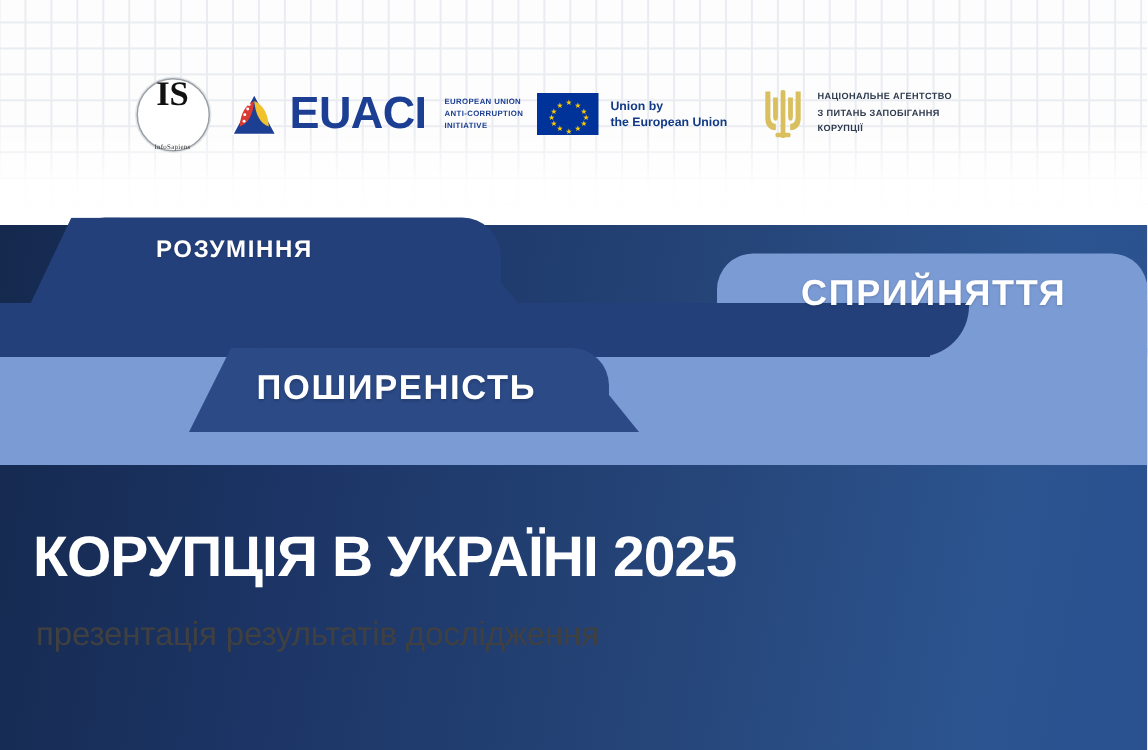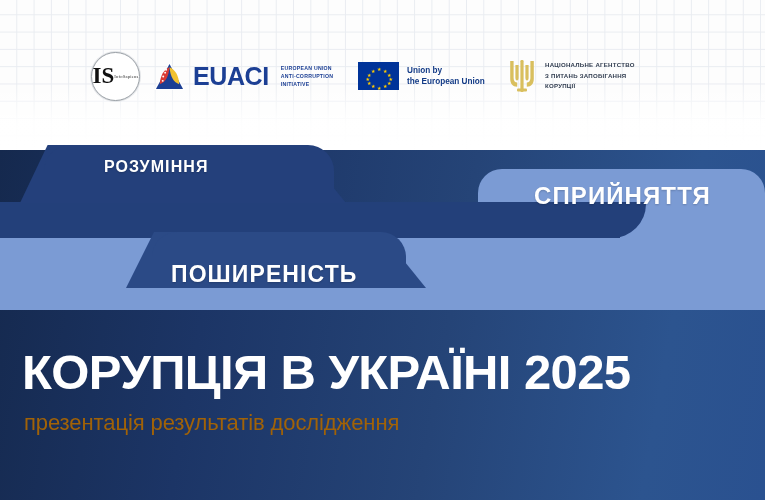--- a/index.html
+++ b/index.html
@@ -33,38 +33,38 @@
     position:absolute;left:0;top:48px;width:765px;height:56px;
     display:flex;align-items:center;justify-content:center;gap:0px;
   }
   .logo{display:flex;align-items:center;}
 
   
   .logo-is{width:76px;justify-content:center;}
   .is-circle{
     width:47px;height:47px;border-radius:50%;
     border:1.5px solid #9aa0a6;
-    display:flex;align-items:center;justify-content:flex-end;
+    display:flex;flex-direction:column;align-items:center;justify-content:space-between;
     box-shadow:0 0 0 1px #e3e5e8;
     background:#fff;
   }
   .is-mark{
     font-family:"Liberation Serif", serif;font-weight:700;
     font-size:23px;line-height:20px;color:#111;letter-spacing:0px;
   }
   .is-sub{
     font-family:"Liberation Serif", serif;font-size:4.6px;color:#333;
     letter-spacing:.2px;margin-top:1px;
   }
 
   
   .logo-euaci{width:205px;gap:7px;}
   .euaci-mark{width:33px;height:31px;flex:none;}
   .euaci-word{
-    font-weight:700;font-size:25px;letter-spacing:-0.4px;color:#1c3f94;
+    font-weight:700;font-size:30px;letter-spacing:-0.4px;color:#1c3f94;
     line-height:1;
   }
   .euaci-tag{
     font-size:5.2px;font-weight:700;color:#1c3f94;line-height:1.55;
     letter-spacing:.25px;margin-left:5px;
   }
 
   
   .logo-eu{width:150px;gap:8px;}
   .eu-flag{width:41px;height:28px;background:#003399;flex:none;position:relative;}
@@ -147,31 +147,31 @@
     position:absolute;left:0;top:232px;width:160px;height:28px;background:#6c8ecb;
   }
 
   .tab-label{
     position:absolute;color:#ffffff;font-weight:700;
     letter-spacing:1.1px;white-space:nowrap;
     text-shadow:0 1px 2px rgba(0,0,0,.18);
   }
   .lbl-under{left:104px;top:158px;font-size:16px;}
   .lbl-percep{left:518px;top:182px;font-size:24px;margin-left:16px;}
-  .lbl-spread{left:171px;top:245px;font-size:23px;margin-top:16px;}
+  .lbl-spread{left:171px;top:245px;font-size:23px;}
 
   
   .headline{
     position:absolute;left:22px;top:346px;
-    color:#ffffff;font-weight:700;font-size:49px;line-height:52px;
+    color:#ffffff;font-weight:700;font-size:38px;line-height:52px;
     letter-spacing:-0.6px;white-space:nowrap;
   }
   .subline{
     position:absolute;left:24px;top:409px;
-    color:#a16207;font-weight:400;font-size:22px;line-height:28px;
+    color:#404040;font-weight:400;font-size:22px;line-height:28px;
     letter-spacing:-0.1px;white-space:nowrap;
   }
 </style>
 </head>
 <body>
 
 <div class="slide">
 
   <div class="grid-band"></div>
   <div class="grid-fade"></div>

